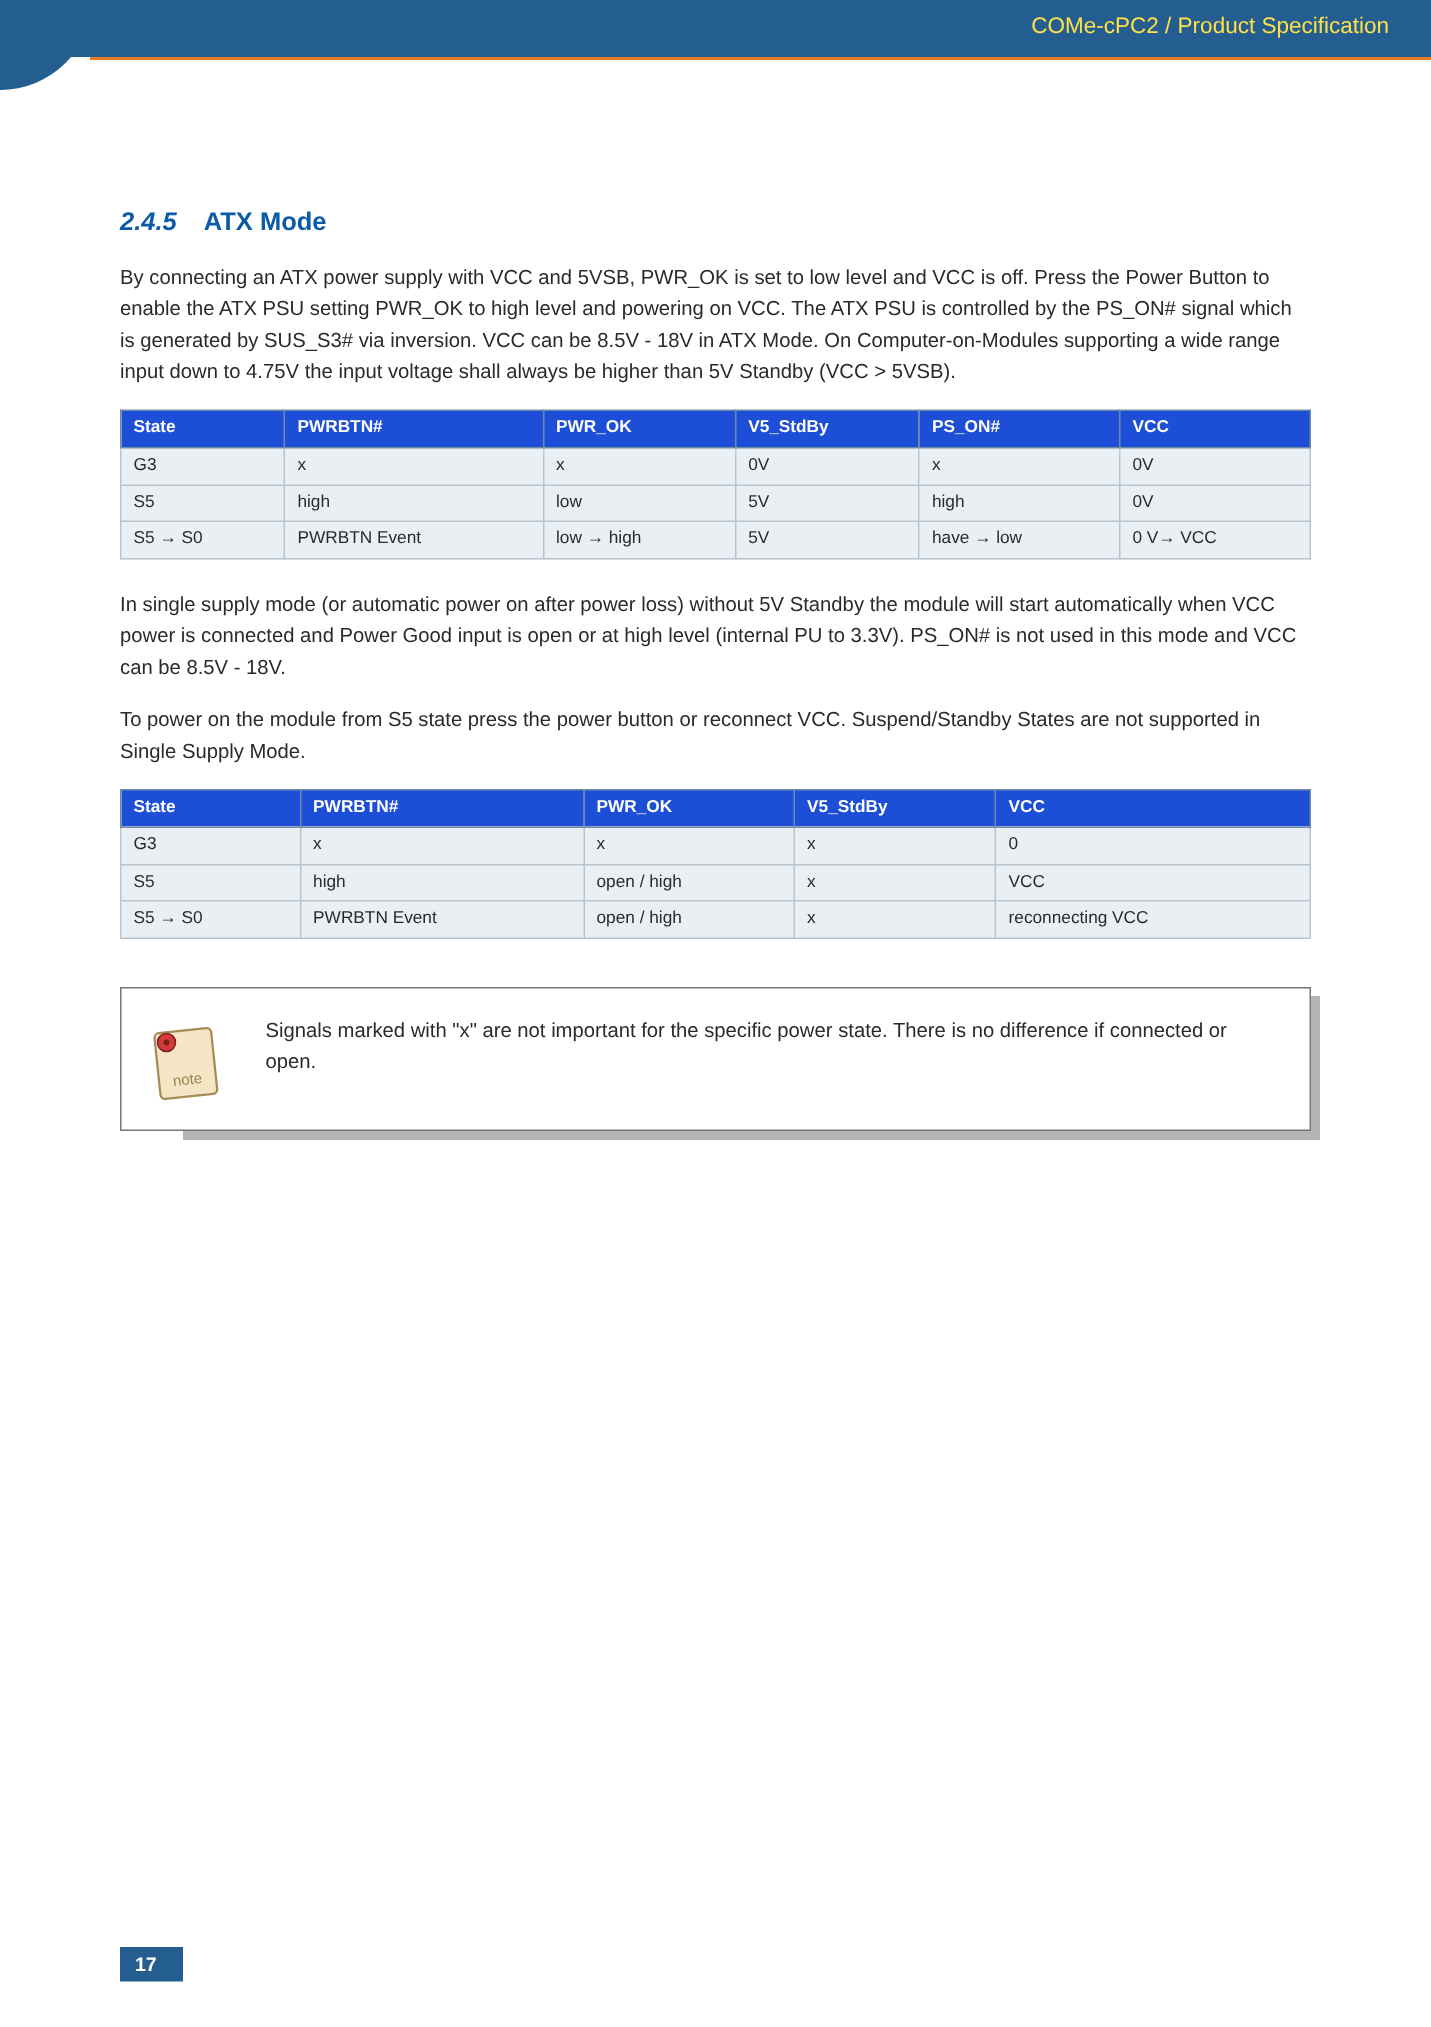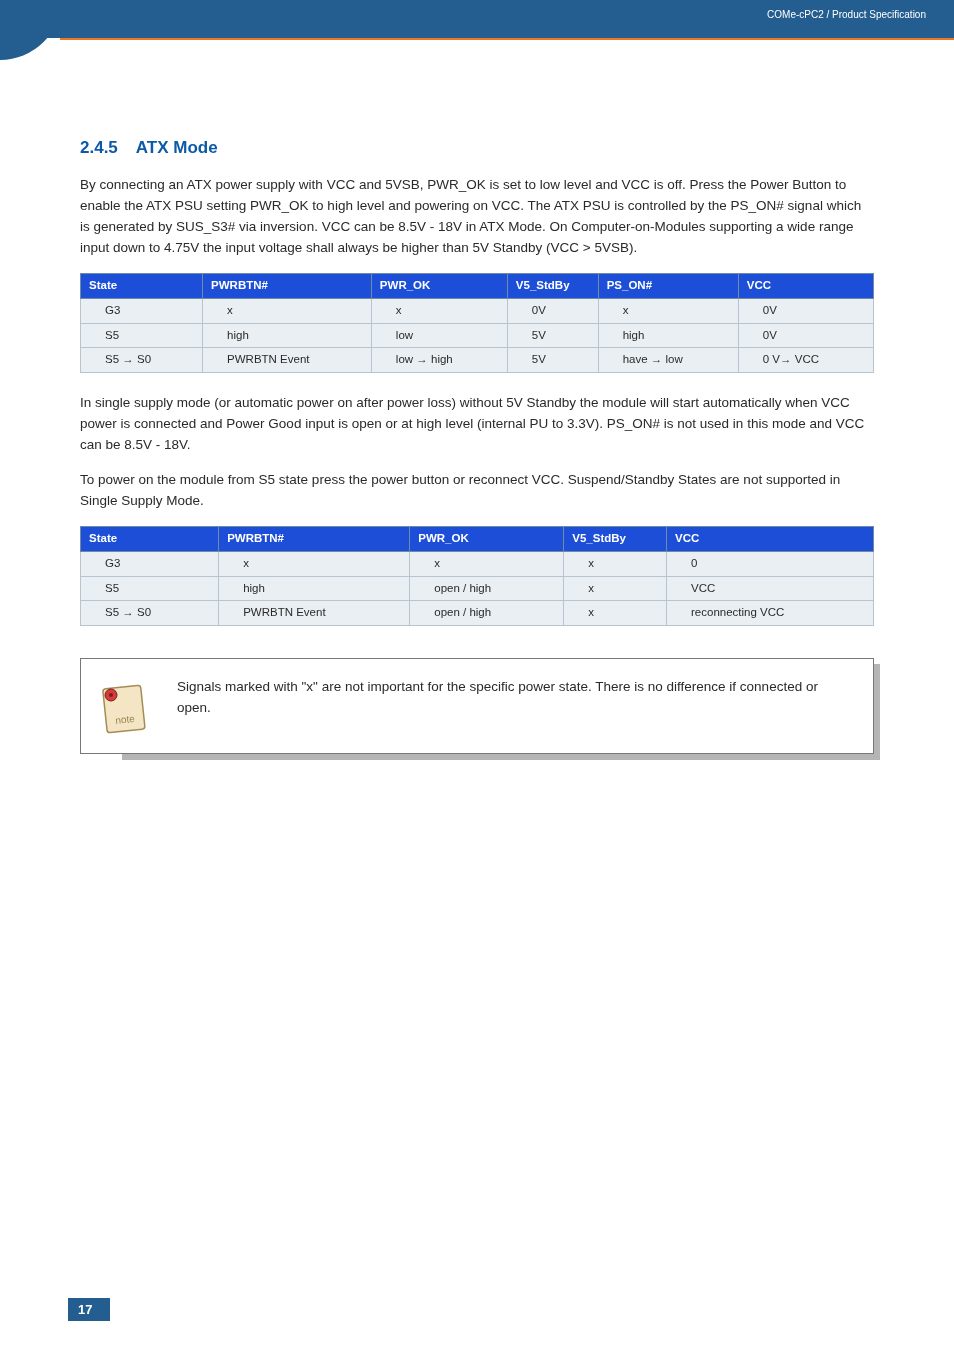--- a/index.html
+++ b/index.html
@@ -1,42 +1,42 @@
 <!DOCTYPE html>
 <html><head>
 <meta charset="utf-8">
 <style>
   * { box-sizing: border-box; margin: 0; padding: 0; }
   body { font-family: Arial, Helvetica, sans-serif; background: #fff; color: #222; width: 954px; }
   .page { position: relative; width: 954px; min-height: 1351px; }
 
   .header-bar { background: #245d8f; height: 38px; position: relative; }
   .header-bar::after { content: ""; position: absolute; left: 0; bottom: -22px; width: 62px; height: 62px; background: #245d8f; border-bottom-right-radius: 62px; }
-  .header-title { position: absolute; right: 28px; top: 9px; color: #ffffff; font-size: 10px; }
+  .header-title { position: absolute; right: 28px; top: 9px; color: #fde047; font-size: 15px; }
   .orange-line { position: absolute; top: 38px; left: 60px; right: 0; height: 2px; background: #e87b1f; }
 
   .content { padding: 75px 80px 30px 80px; font-size: 13.5px; line-height: 1.55; color: #2a2a2a; }
 
   h2.sec { color: #0b5aa8; font-weight: 700; font-size: 17px; margin: 22px 0 14px 0; }
-  h2.sec .num { display: inline-block; margin-right: 18px; }
+  h2.sec .num { display: inline-block; margin-right: 18px; font-style: italic; }
 
   p.para { margin-bottom: 14px; }
 
   table.st { width: 100%; border-collapse: collapse; margin: 10px 0 20px 0; font-size: 11.5px; }
   table.st th { background: #1d4ed8; color: #fff; text-align: left; font-weight: 700; padding: 3px 8px; border: 1px solid #6f8aa3; }
-  table.st td { background: #e9eff3; padding: 3px 24px; border: 1px solid #b8c5d0; color: #2a2a2a; margin-top: 32px; }
+  table.st td { background: #e9eff3; padding: 3px 8px; border: 1px solid #b8c5d0; color: #2a2a2a; margin-top: 32px; }
 
   .note-box-wrap { position: relative; margin-top: 32px; }
   .note-shadow { position: absolute; top: 6px; left: 42px; right: -6px; bottom: -6px; background: #b5b5b5; }
   .note-box { position: relative; border: 1px solid #777; background: #fff; padding: 18px 22px 22px 96px; font-size: 13.5px; line-height: 1.55; }
   .note-icon { position: absolute; left: 16px; top: 24px; width: 55px; height: 55px; }
   .note-icon svg { width: 55px; height: 55px; }
   .note-box p { margin-bottom: 12px; }
 
-  .footer { position: absolute; bottom: 30px; left: 68px; }
+  .footer { position: absolute; bottom: 30px; left: 80px; }
   .footer .pnum { background: #245d8f; color: #fff; padding: 4px 18px 4px 10px; font-size: 13px; font-weight: 700; display: inline-block; }
 </style>
 </head>
 <body>
 
 <div class="page">
 
   <div class="header-bar">
     <span class="header-title">COMe-cPC2 / Product Specification</span>
   </div>

